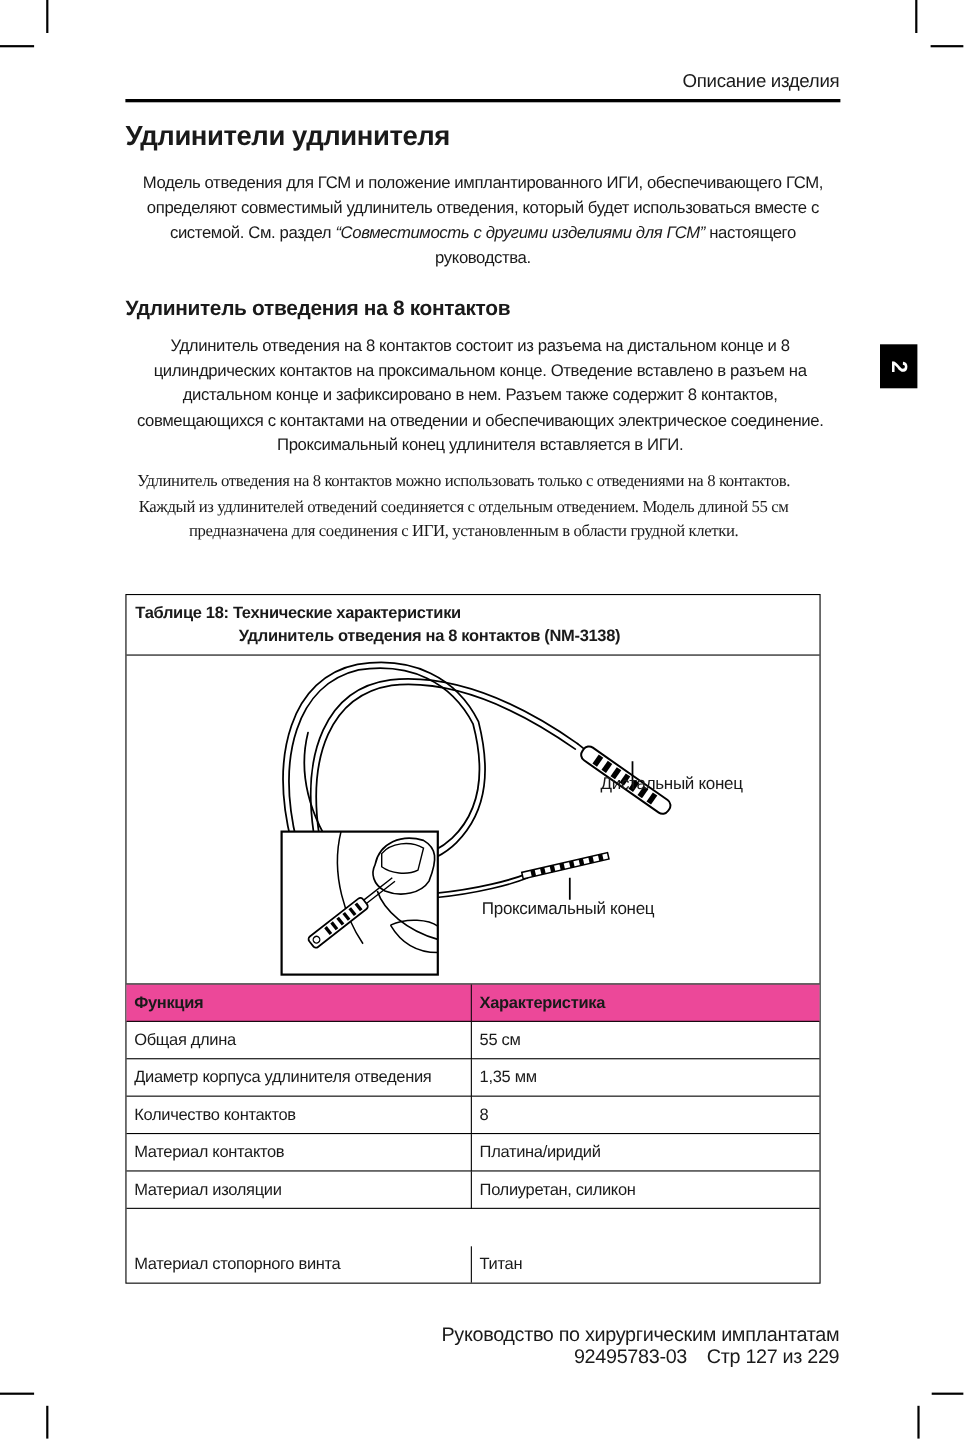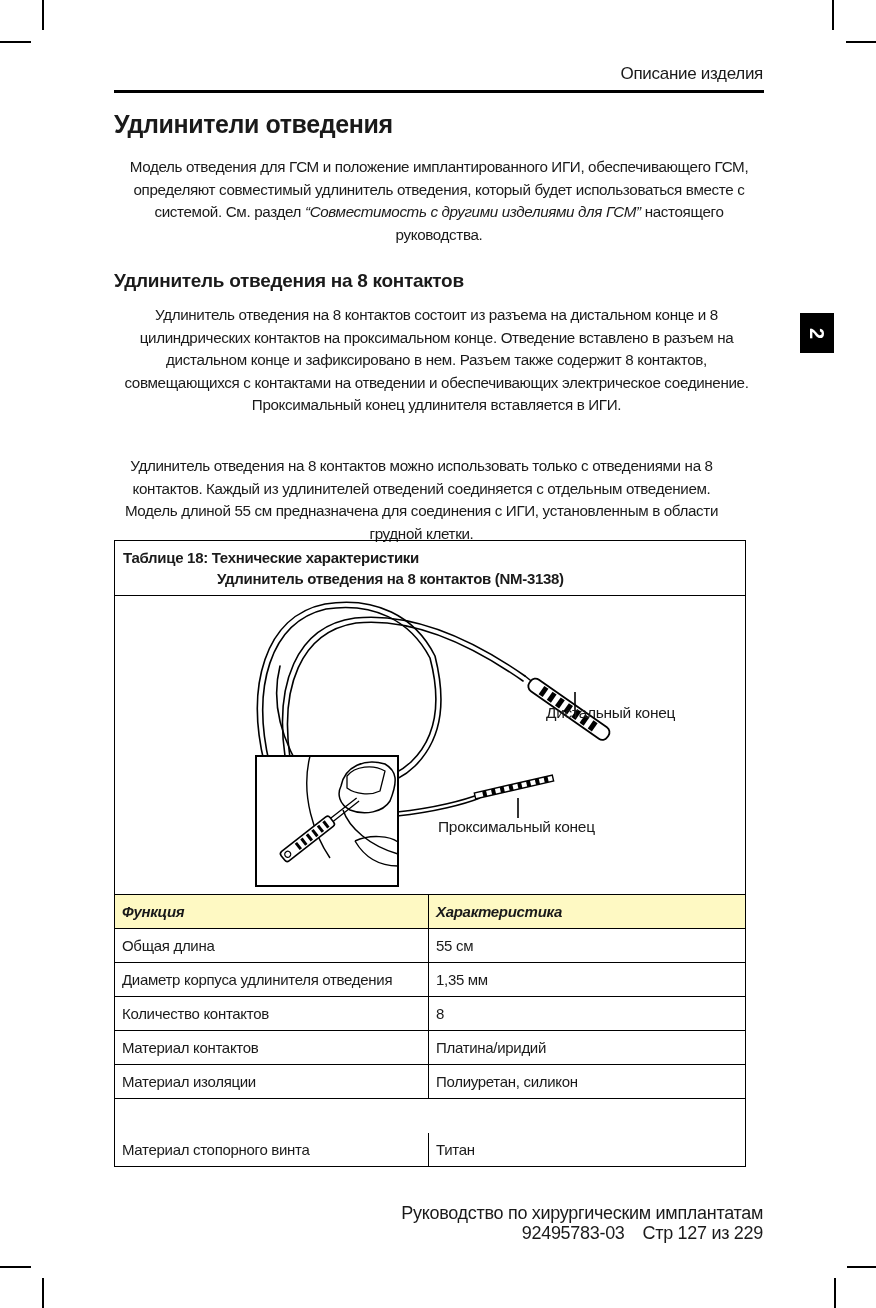--- a/index.html
+++ b/index.html
@@ -18,21 +18,21 @@
   .spec-table { position:absolute; left:114px; top:540px; width:630px; border:1.5px solid #000; border-collapse:collapse; }
   .tbl-caption { border-bottom:1.5px solid #000; padding:6px 8px 6px 8px; font-weight:bold; font-size:15px; line-height:21px; letter-spacing:-0.3px; }
   .tbl-caption .sub { padding-left:94px; }
   .figure { position:relative; height:298px; border-bottom:1.5px solid #000; }
   .figure svg { position:absolute; left:0; top:0; }
   .fig-label { position:absolute; font-size:15.5px; letter-spacing:-0.3px; }
   .grid { display:grid; grid-template-columns:314px 1fr; }
   .grid .cell { height:33px; border-bottom:1.5px solid #000; display:flex; align-items:center; padding-left:7px;
                 font-size:15px; letter-spacing:-0.3px; }
   .grid .cell.left { border-right:1.5px solid #000; }
-  .grid .cell.hdr { background:#fef9c3; font-weight:bold;font-style:italic; }
+  .grid .cell.hdr { background:#ec4899; font-weight:bold; }
   .grid .cell.last { border-bottom:none;margin-top:34px; }
   .footer { position:absolute; right:113px; top:1203px; text-align:right; font-size:18px; line-height:20px; letter-spacing:-0.3px; }
   .footer .gap { display:inline-block; width:18px; }
 </style>
 </head>
 <body>
 
 <div class="crop" style="left:42px;top:0;width:2px;height:30px;"></div>
 <div class="crop" style="left:0;top:41px;width:31px;height:2px;"></div>
 <div class="crop" style="left:832px;top:0;width:2px;height:30px;"></div>
@@ -42,30 +42,30 @@
 <div class="crop" style="left:834px;top:1278px;width:2px;height:30px;"></div>
 <div class="crop" style="left:847px;top:1266px;width:29px;height:2px;"></div>
 
 <div class="running-head">Описание изделия</div>
 <div class="head-rule"></div>
 
 <div class="side-tab">
   <span>2</span>
 </div>
 
-<h1 class="h1">Удлинители отведения</h1>
+<h1 class="h1">Удлинители удлинителя</h1>
 
 <p class="para" style="top:156px;width:650px;">
   <span>Модель отведения для ГСМ и положение имплантированного ИГИ, обеспечивающего ГСМ, определяют совместимый удлинитель отведения, который будет использоваться вместе с системой. См. раздел </span><em>“Совместимость с другими изделиями для ГСМ”</em><span> настоящего руководства.</span>
 </p>
 
 <h2 class="h2">Удлинитель отведения на 8 контактов</h2>
 
 <p class="para" style="top:304px;width:645px;">Удлинитель отведения на 8 контактов состоит из разъема на дистальном конце и 8 цилиндрических контактов на проксимальном конце. Отведение вставлено в разъем на дистальном конце и зафиксировано в нем. Разъем также содержит 8 контактов, совмещающихся с контактами на отведении и обеспечивающих электрическое соединение. Проксимальный конец удлинителя вставляется в ИГИ.</p>
-<p class="para" style="top:455px;width:615px;">Удлинитель отведения на 8 контактов можно использовать только с отведениями на 8 контактов. Каждый из удлинителей отведений соединяется с отдельным отведением. Модель длиной 55 см предназначена для соединения с ИГИ, установленным в области грудной клетки.</p>
+<p class="para" style="top:427px;width:615px;font-family:Liberation Serif, serif;">Удлинитель отведения на 8 контактов можно использовать только с отведениями на 8 контактов. Каждый из удлинителей отведений соединяется с отдельным отведением. Модель длиной 55 см предназначена для соединения с ИГИ, установленным в области грудной клетки.</p>
 
 <div class="spec-table">
   <div class="tbl-caption">
     <div>Таблице 18: Технические характеристики</div>
     <div class="sub">Удлинитель отведения на 8 контактов (NM-3138)</div>
   </div>
 
   <div class="figure">
     <svg width="630" height="298" viewBox="0 0 630 298">
       <g fill="none" stroke="#000" stroke-width="1.6" stroke-linecap="round">

